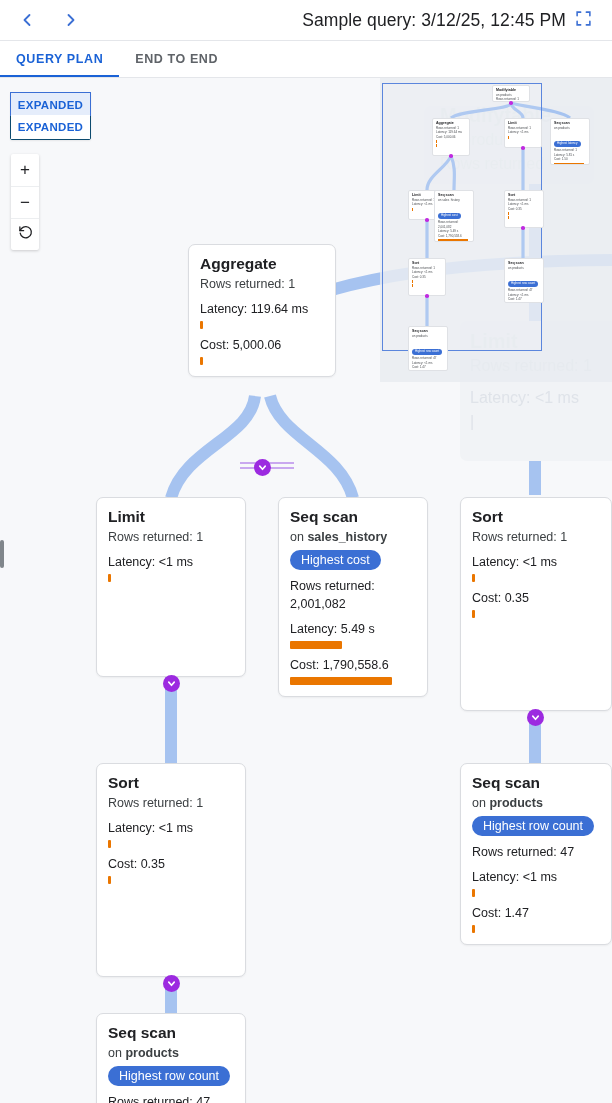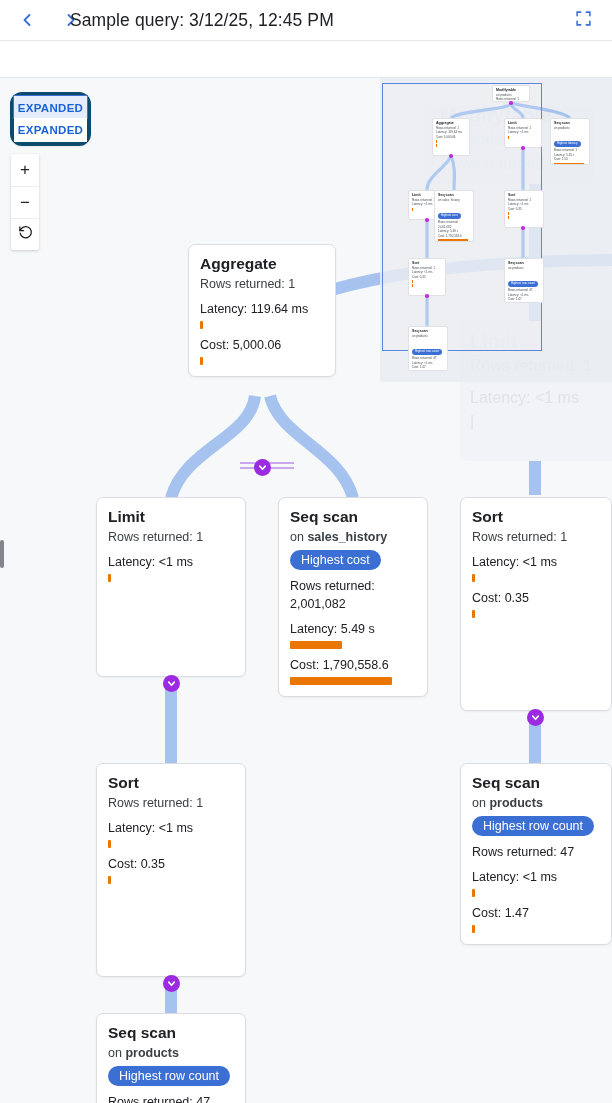--- a/index.html
+++ b/index.html
@@ -18,21 +18,21 @@
     background: #ffffff; display: flex; align-items: center;
     border-bottom: 1px solid #e4e6ea; z-index: 40;
   }
   .nav-arrow {
     width: 34px; height: 34px; margin-left: 10px;
     display: flex; align-items: center; justify-content: center;
     color: #3b6fd4; cursor: pointer;
   }
   .nav-arrow svg { display: block; }
   .header-title {
-    flex: 1; text-align: left; font-size: 17.5px; color: #202124;
+    flex: 1; text-align: right; font-size: 17.5px; color: #202124;
     letter-spacing: .1px; margin-left: -18px;
   }
   .fullscreen-btn {
     width: 34px; height: 34px; margin-right: 12px;
     display: flex; align-items: center; justify-content: center;
     color: #3b6fd4; cursor: pointer;
   }
 
   
   .tabs {
@@ -50,21 +50,21 @@
   
   .canvas {
     position: absolute; top: 78px; left: 0; width: 612px; height: 1025px;
     background: #f7f8fa; overflow: hidden;
   }
   .edges { position: absolute; inset: 0; width: 612px; height: 1025px; }
 
   
   .mode-toggle {
     position: absolute; left: 10px; top: 14px; width: 81px;
-    background: #fff; border: 4px solid #0c4a6e; border-radius: 12px;
+    background: #fff; border: 1px solid #0c4a6e; border-radius: 2px;
     z-index: 25; box-shadow: 0 1px 2px rgba(0,0,0,.07);
   }
   .mode-btn {
     height: 24px; line-height: 24px; text-align: center;
     font-size: 11.5px; font-weight: 600; letter-spacing: .3px;
     color: #1a62d6; cursor: pointer; background: #fff;
   }
   .mode-btn.selected { background: #e5edfb; border: 1.5px solid #3b6fd4; margin: -1px; }
 
   .zoom-ctrls {
@@ -172,20 +172,22 @@
             <polyline points="3 8 3 3 8 3"></polyline>
             <polyline points="16 3 21 3 21 8"></polyline>
             <polyline points="21 16 21 21 16 21"></polyline>
             <polyline points="8 21 3 21 3 16"></polyline>
           </svg>
       </span>
     </div>
   </div>
 
   <div class="tabs">
+    <div class="tab active">QUERY PLAN</div>
+    <div class="tab">END TO END</div>
   </div>
 
   <div class="canvas">
 
     <svg class="edges" viewBox="0 0 612 1025">
       <g fill="none" stroke="#a6c3f0" stroke-width="12" stroke-linecap="butt">
 
         <path d="M 612 182 C 470 183 350 195 262 238"></path>
 
         <path d="M 255 318 C 250 360 185 370 171 420"></path>

